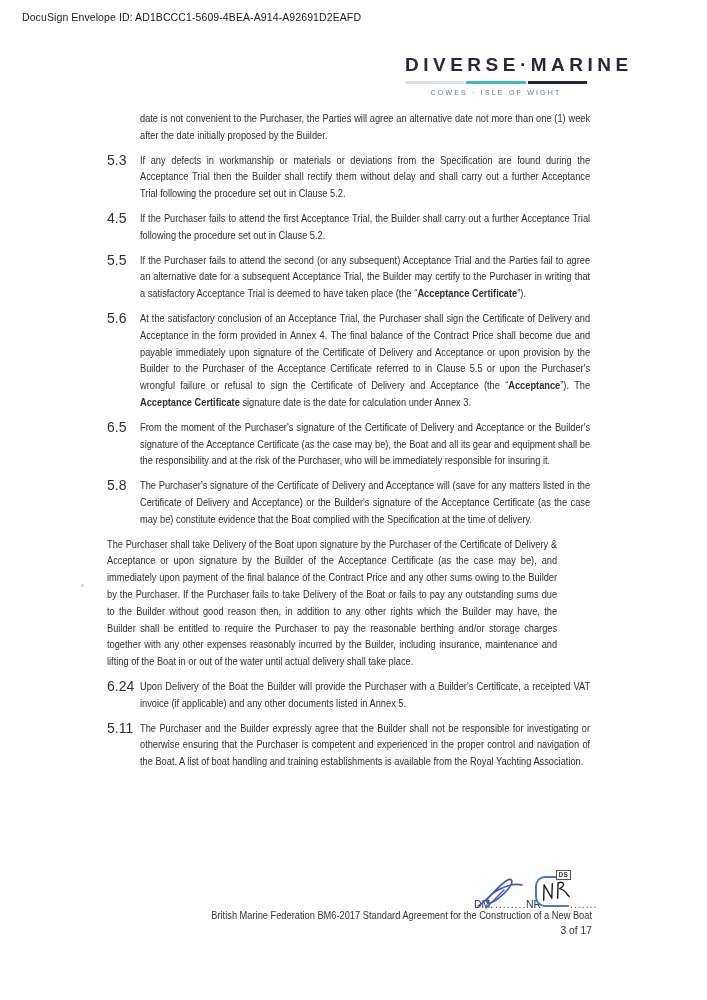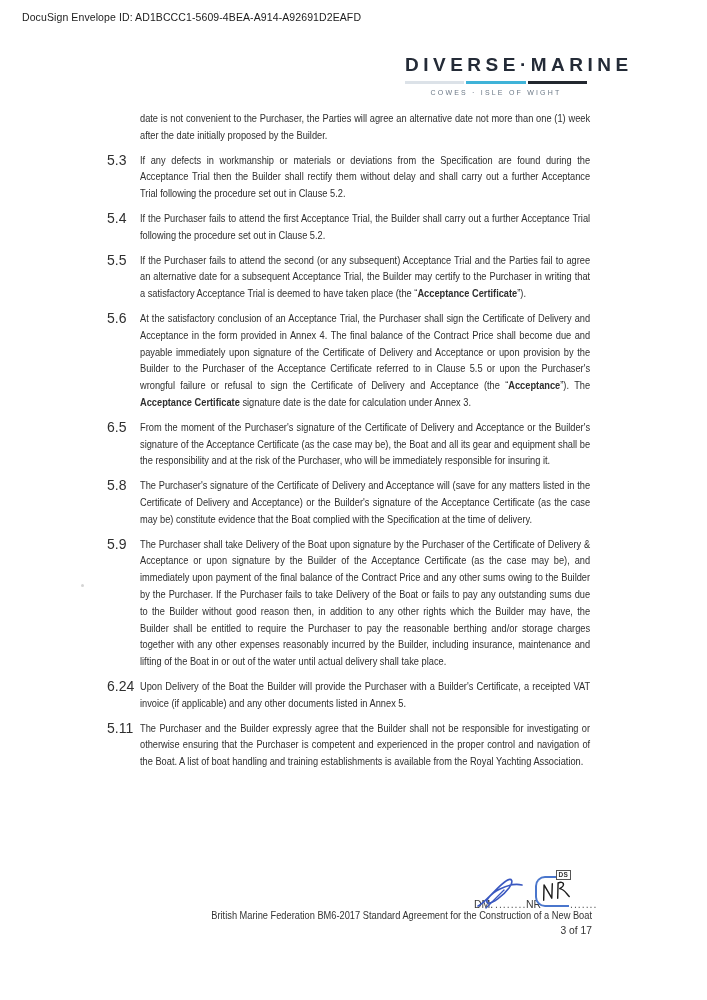--- a/index.html
+++ b/index.html
@@ -86,41 +86,40 @@
 <div class="clauses">
     <div class="clause">
       <span class="clause-num"></span>
       <div class="clause-body"><span>date is not convenient to the Purchaser, the Parties will agree an alternative date not more than one (1) week after the date initially proposed by the Builder.</span></div>
     </div>
     <div class="clause">
       <span class="clause-num">5.3</span>
       <div class="clause-body"><span>If any defects in workmanship or materials or deviations from the Specification are found during the Acceptance Trial then the Builder shall rectify them without delay and shall carry out a further Acceptance Trial following the procedure set out in Clause 5.2.</span></div>
     </div>
     <div class="clause">
-      <span class="clause-num">5.4</span>
+      <span class="clause-num">4.5</span>
       <div class="clause-body"><span>If the Purchaser fails to attend the first Acceptance Trial, the Builder shall carry out a further Acceptance Trial following the procedure set out in Clause 5.2.</span></div>
     </div>
     <div class="clause">
       <span class="clause-num">5.5</span>
       <div class="clause-body"><span>If the Purchaser fails to attend the second (or any subsequent) Acceptance Trial and the Parties fail to agree an alternative date for a subsequent Acceptance Trial, the Builder may certify to the Purchaser in writing that a satisfactory Acceptance Trial is deemed to have taken place (the “</span><span class="b">Acceptance Certificate</span><span>”).</span></div>
     </div>
     <div class="clause">
       <span class="clause-num">5.6</span>
       <div class="clause-body"><span>At the satisfactory conclusion of an Acceptance Trial, the Purchaser shall sign the Certificate of Delivery and Acceptance in the form provided in Annex 4. The final balance of the Contract Price shall become due and payable immediately upon signature of the Certificate of Delivery and Acceptance or upon provision by the Builder to the Purchaser of the Acceptance Certificate referred to in Clause 5.5 or upon the Purchaser's wrongful failure or refusal to sign the Certificate of Delivery and Acceptance (the “</span><span class="b">Acceptance</span><span>”).  The </span><span class="b">Acceptance Certificate</span><span> signature date is the date for calculation under Annex 3.</span></div>
     </div>
     <div class="clause">
       <span class="clause-num">6.5</span>
       <div class="clause-body"><span>From the moment of the Purchaser's signature of the Certificate of Delivery and Acceptance or the Builder's signature of the Acceptance Certificate (as the case may be), the Boat and all its gear and equipment shall be the responsibility and at the risk of the Purchaser, who will be immediately responsible for insuring it.</span></div>
     </div>
     <div class="clause">
       <span class="clause-num">5.8</span>
       <div class="clause-body"><span>The Purchaser's signature of the Certificate of Delivery and Acceptance will (save for any matters listed in the Certificate of Delivery and Acceptance) or the Builder's signature of the Acceptance Certificate (as the case may be) constitute evidence that the Boat complied with the Specification at the time of delivery.</span></div>
     </div>
     <div class="clause">
-      <span class="clause-num">5.9</span>
       <div class="clause-body"><span>The Purchaser shall take Delivery of the Boat upon signature by the Purchaser of the Certificate of Delivery &amp; Acceptance or upon signature by the Builder of the Acceptance Certificate (as the case may be), and immediately upon payment of the final balance of the Contract Price and any other sums owing to the Builder by the Purchaser.  If the Purchaser fails to take Delivery of the Boat or fails to pay any outstanding sums due to the Builder without good reason then, in addition to any other rights which the Builder may have, the Builder shall be entitled to require the Purchaser to pay the reasonable berthing and/or storage charges together with any other expenses reasonably incurred by the Builder, including insurance, maintenance and lifting of the Boat in or out of the water until actual delivery shall take place.</span></div>
     </div>
     <div class="clause">
       <span class="clause-num">6.24</span>
       <div class="clause-body"><span>Upon Delivery of the Boat the Builder will provide the Purchaser with a Builder's Certificate, a receipted VAT invoice (if applicable) and any other documents listed in Annex 5.</span></div>
     </div>
     <div class="clause">
       <span class="clause-num">5.11</span>
       <div class="clause-body"><span>The Purchaser and the Builder expressly agree that the Builder shall not be responsible for investigating or otherwise ensuring that the Purchaser is competent and experienced in the proper control and navigation of the Boat.  A list of boat handling and training establishments is available from the Royal Yachting Association.</span></div>
     </div>

